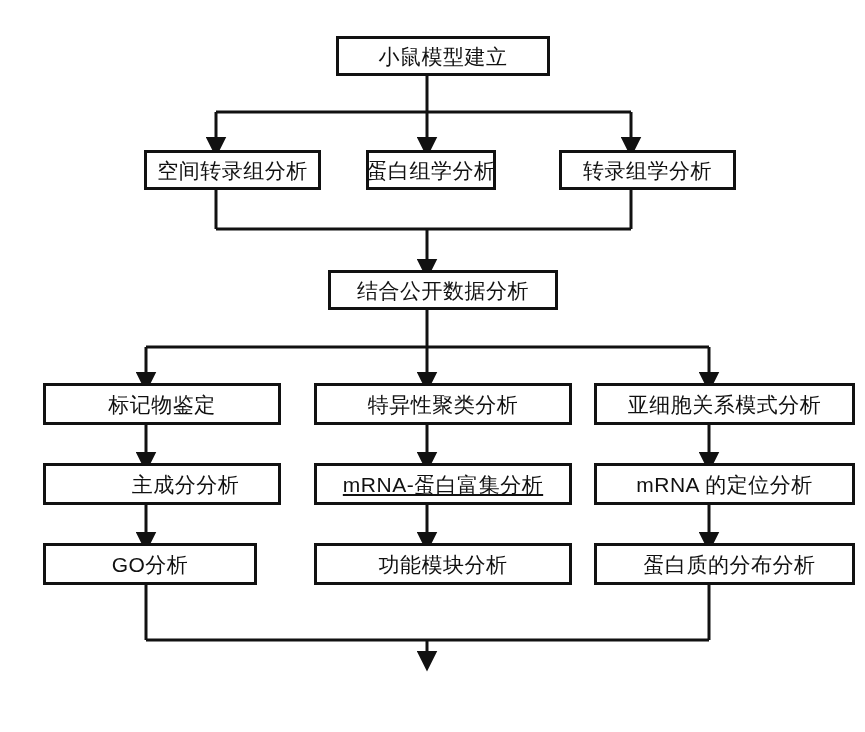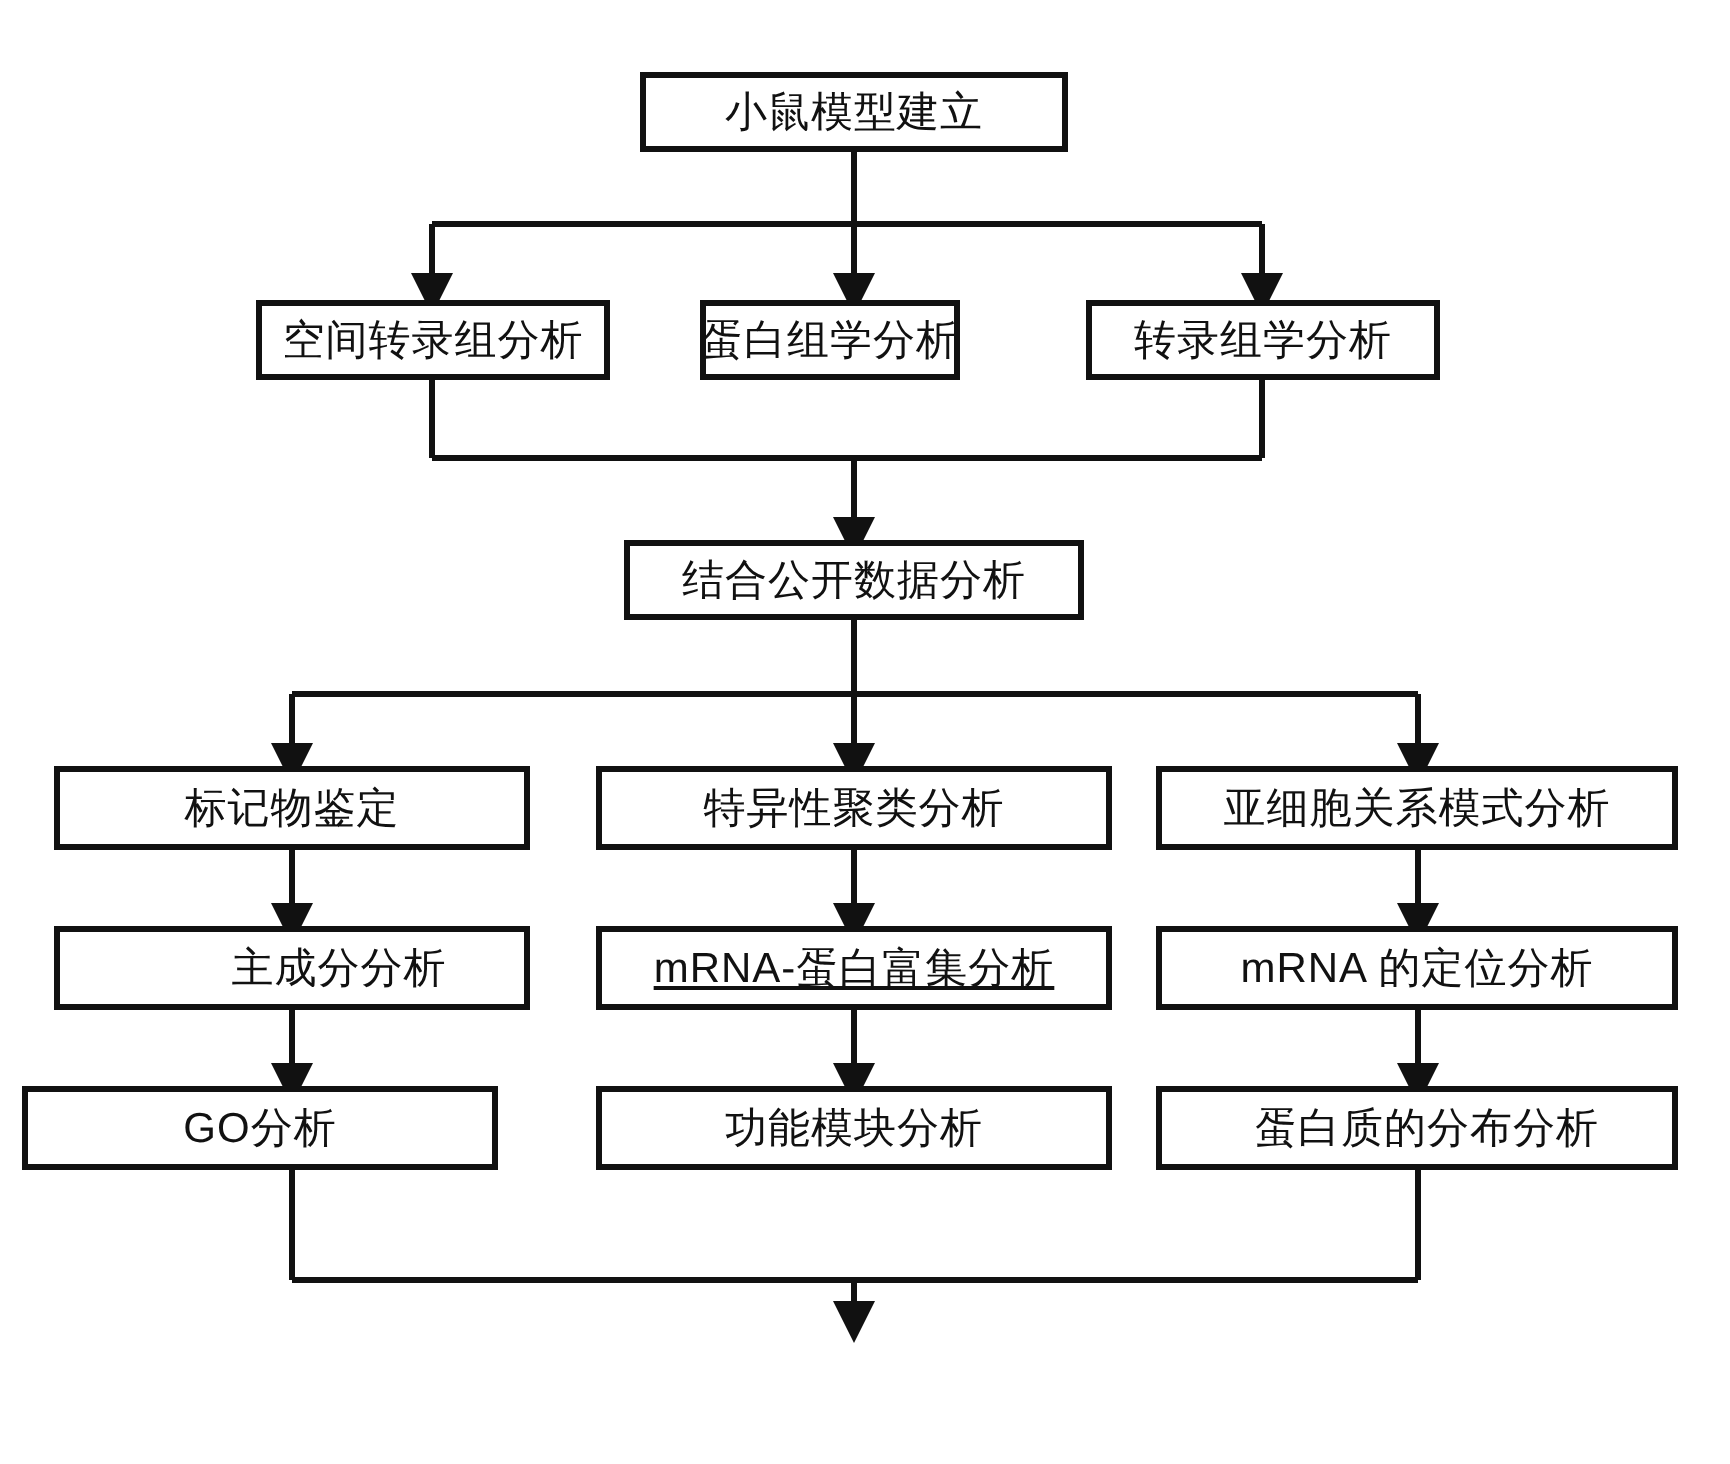--- a/index.html
+++ b/index.html
@@ -32,20 +32,21 @@
     background: #ffffff;
     display: flex;
     align-items: center;
     justify-content: center;
     text-align: center;
     color: #111111;
     font-size: 21px;
     line-height: 1;
     letter-spacing: 0.5px;
     white-space: nowrap;
+    margin-left: 16px;
   }
   .node .label {
     display: block;
     padding: 0 6px;
   }
 </style>
 </head>
 <body>
 
 <div id="canvas">
@@ -106,21 +107,21 @@
   <div class="node" style="left:312px; top:270px; width:230px; height:40px;">
     <span class="label">结合公开数据分析</span>
   </div>
 
   <div class="node" style="left:27px; top:383px; width:238px; height:42px;">
     <span class="label">标记物鉴定</span>
   </div>
   <div class="node" style="left:27px; top:463px; width:238px; height:42px;padding-left:47px;">
     <span class="label">主成分分析</span>
   </div>
-  <div class="node" style="left:11px; top:543px; width:238px; height:42px;">
+  <div class="node" style="left:27px; top:543px; width:214px; height:42px;">
     <span class="label">GO分析</span>
   </div>
 
   <div class="node" style="left:298px; top:383px; width:258px; height:42px;">
     <span class="label">特异性聚类分析</span>
   </div>
   <div class="node" style="left:298px; top:463px; width:258px; height:42px;text-decoration:underline;">
     <span class="label">mRNA-蛋白富集分析</span>
   </div>
   <div class="node" style="left:298px; top:543px; width:258px; height:42px;">

